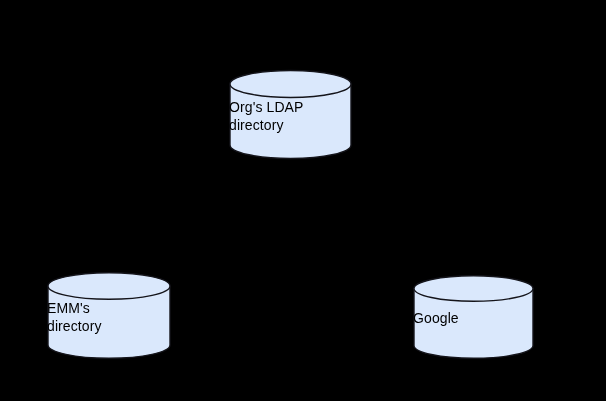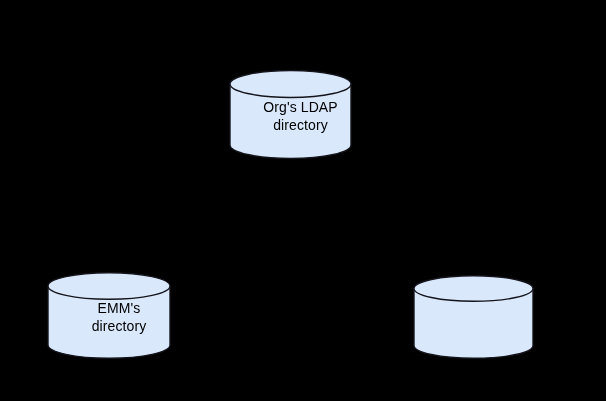--- a/index.html
+++ b/index.html
@@ -30,28 +30,26 @@
     width: 100%;
     height: 100%;
     display: block;
     overflow: visible;
   }
 
   .node .label {
     position: absolute;
     left: 0;
     right: 0;
-    text-align: center;
     color: #000000;
     font-size: 14px;
     line-height: 18px;
     letter-spacing: 0.1px;
     white-space: pre-line;
     pointer-events: none;
-    padding-left: 20px;
     -webkit-font-smoothing: antialiased;
   }
 
   
   .node.two-line .label { top: 50%; transform: translateY(-46%); }
   .node.one-line .label { top: 50%; transform: translateY(-42%); }
 
   
   #node-ldap     { left: 229px; top:  70px; width: 123px; height:  89px; }
   #node-emm      { left:  47px; top: 272px; width: 124px; height:  87px; }
@@ -80,15 +78,16 @@
     </svg>
     <div class="label">EMM's
 directory</div>
   </div>
 
   <div class="node one-line" id="node-google">
     <svg class="shape" viewBox="0 0 121 84" preserveAspectRatio="none">
       <path d="M1,13.5 L1,70.5 A59.5,12.8 0 0 0 120,70.5 L120,13.5 Z" fill="#dae8fc" stroke="#14141a" stroke-width="1.4" stroke-linejoin="round"></path>
       <ellipse cx="60.5" cy="13.5" rx="59.5" ry="12.8" fill="#dae8fc" stroke="#14141a" stroke-width="1.4"></ellipse>
     </svg>
+    <div class="label">Google</div>
   </div>
 
 </div>
 
 </body></html>

